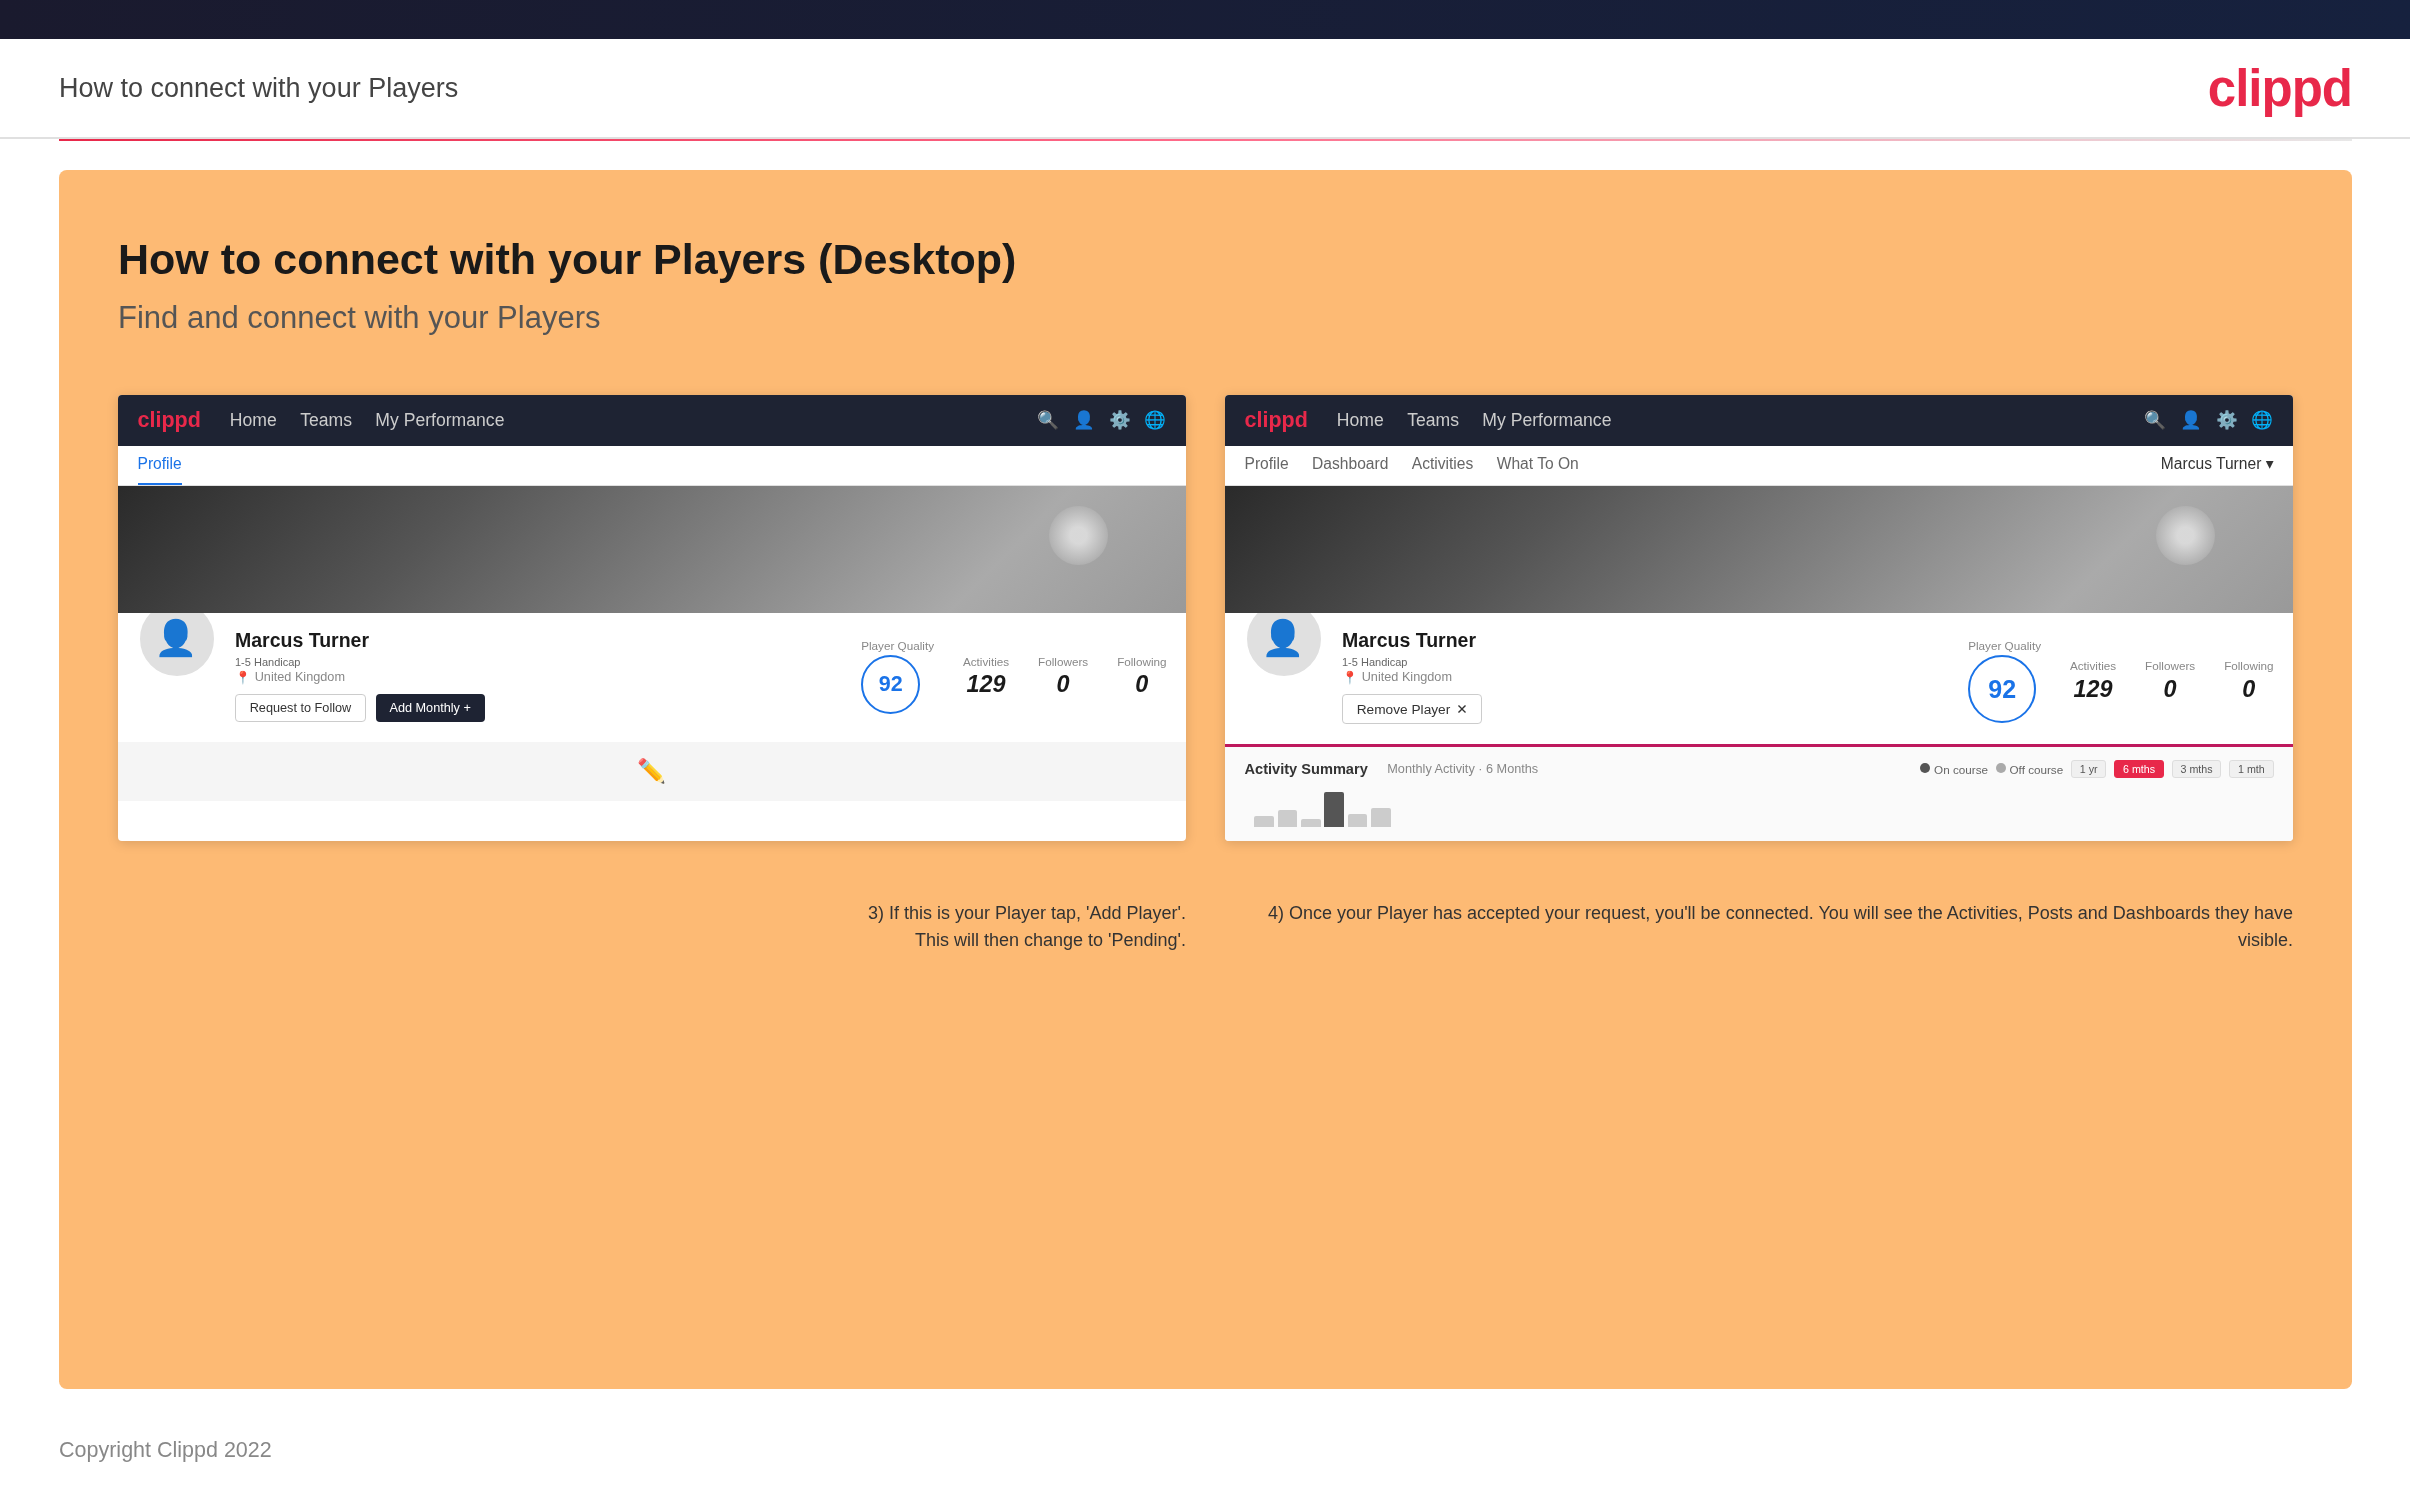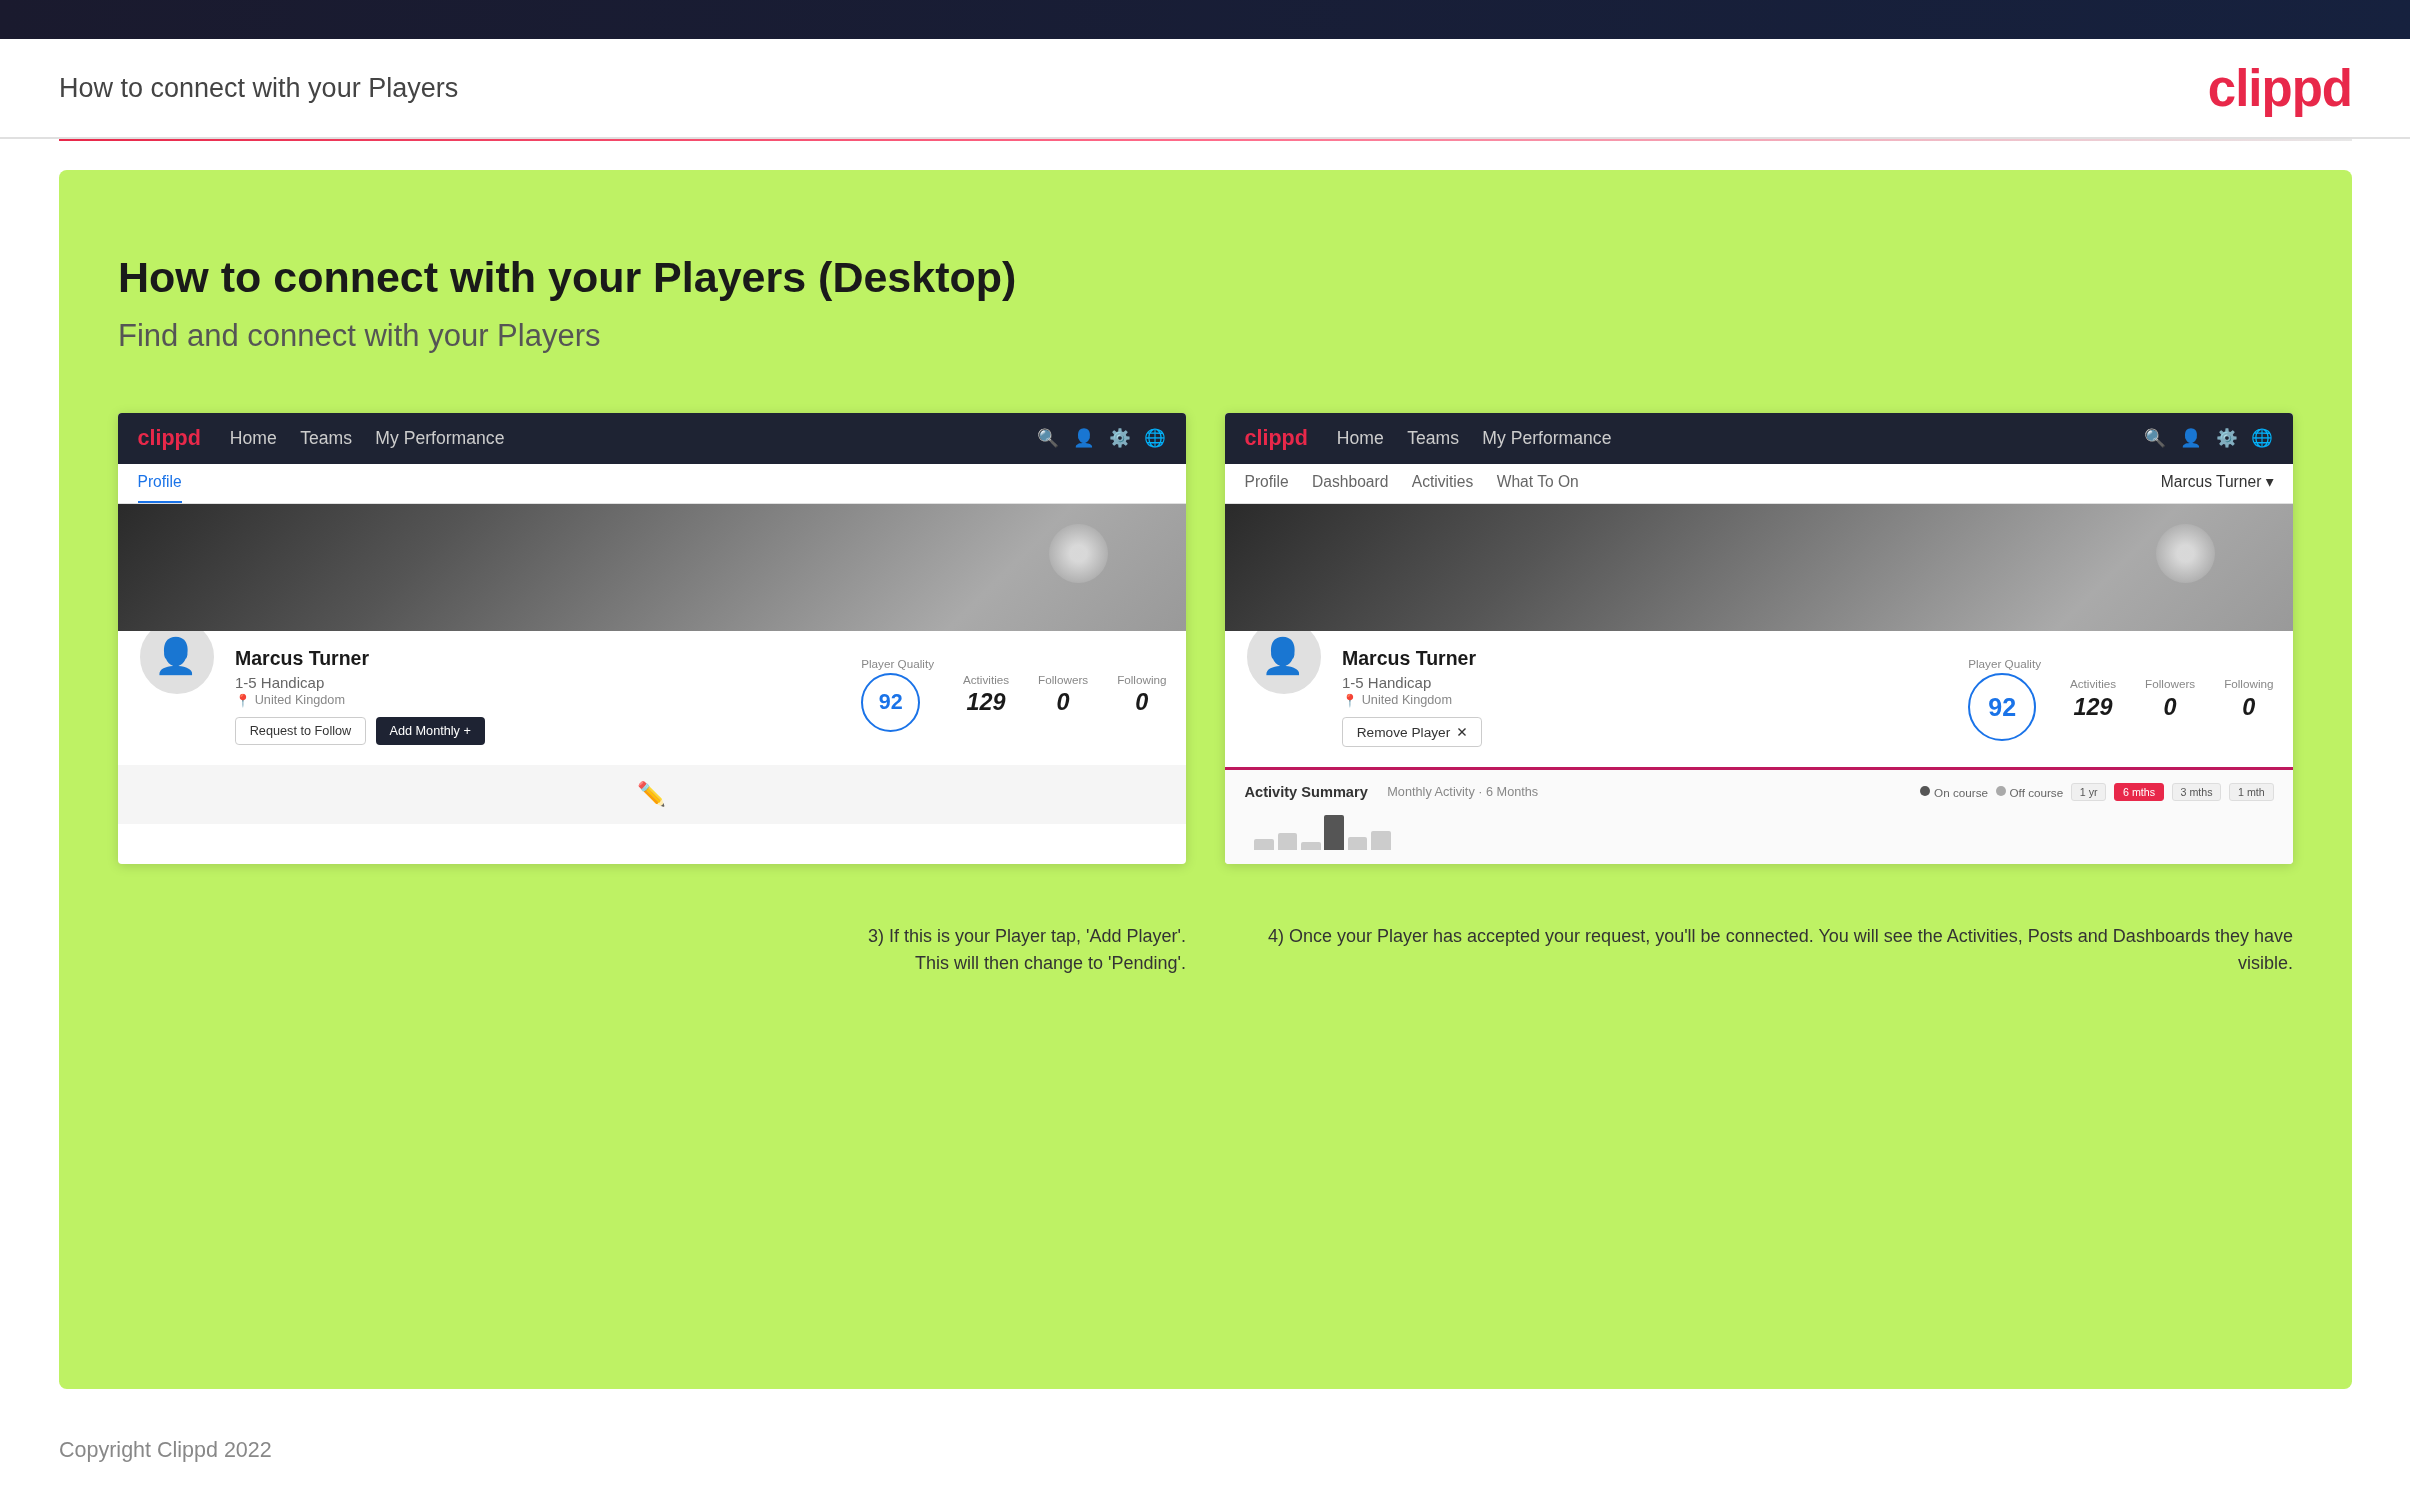--- a/index.html
+++ b/index.html
@@ -38,24 +38,24 @@
       letter-spacing: -1px;
     }
     .header-divider {
       height: 2px;
       background: linear-gradient(to right, #e8284a, #ff6b8a, #e8e8e8);
       margin: 0 59px;
     }
 
     
     .main-content {
-      background: #bef264;
+      background: #fdba74;
       margin: 29px 59px;
       border-radius: 7.8px;
-      padding: 83px 59px 78px;
+      padding: 65px 59px 78px;
       min-height: 1219px;
     }
 
     .main-title {
       font-size: 43px;
       font-weight: 700;
       color: #1a1a1a;
       margin-bottom: 15.6px;
     }
 
@@ -188,21 +188,21 @@
     .profile-info {
       flex: 1;
     }
     .player-name {
       font-size: 19.5px;
       font-weight: 600;
       color: #1a1a1a;
       margin-bottom: 3.9px;
     }
     .player-handicap {
-      font-size: 15px;
+      font-size: 11px;
       color: #666;
       margin-bottom: 2px;
     }
     .player-location {
       font-size: 12.7px;
       color: #888;
       display: flex;
       align-items: center;
       gap: 3.9px;
       margin-bottom: 9.8px;

